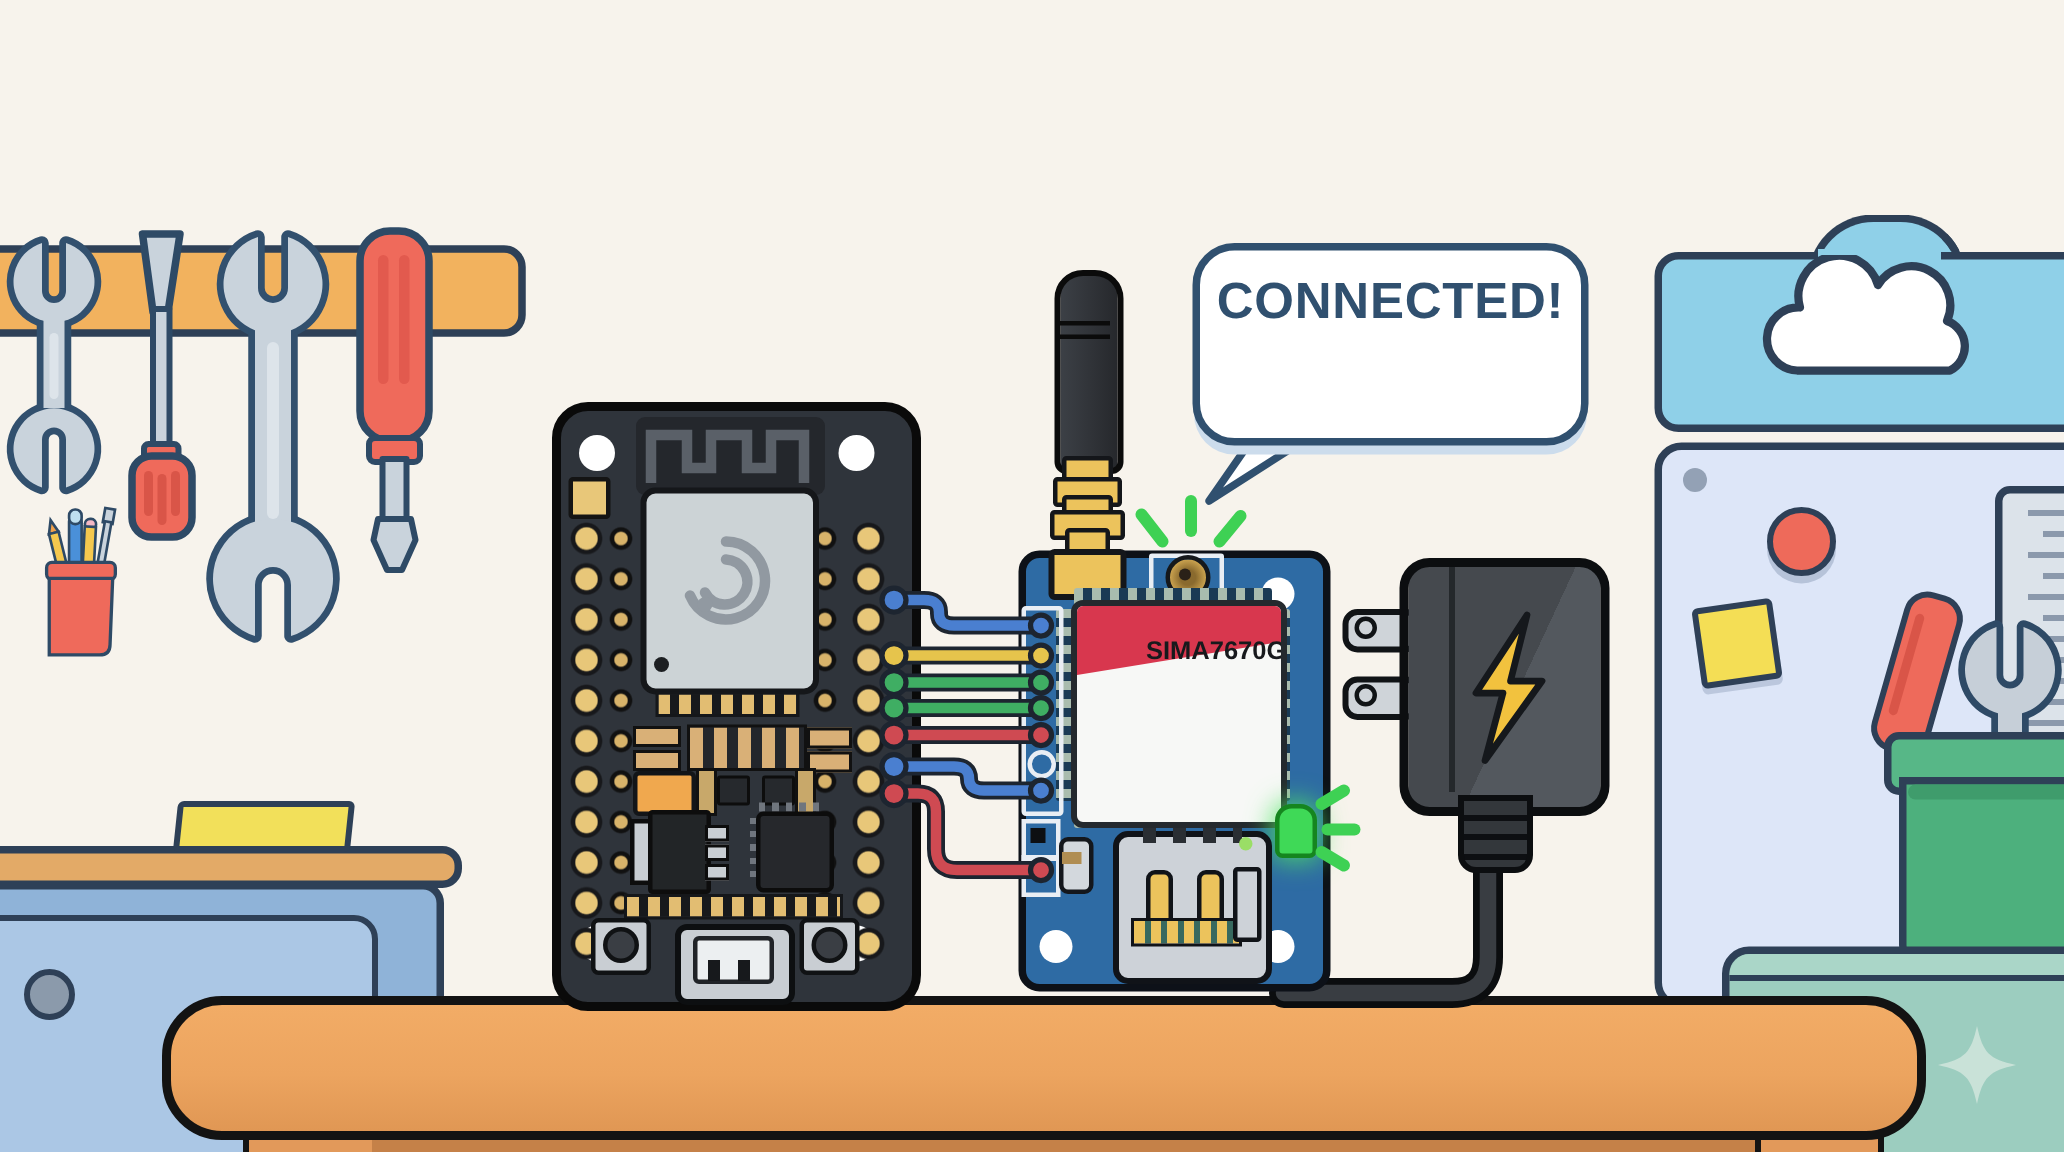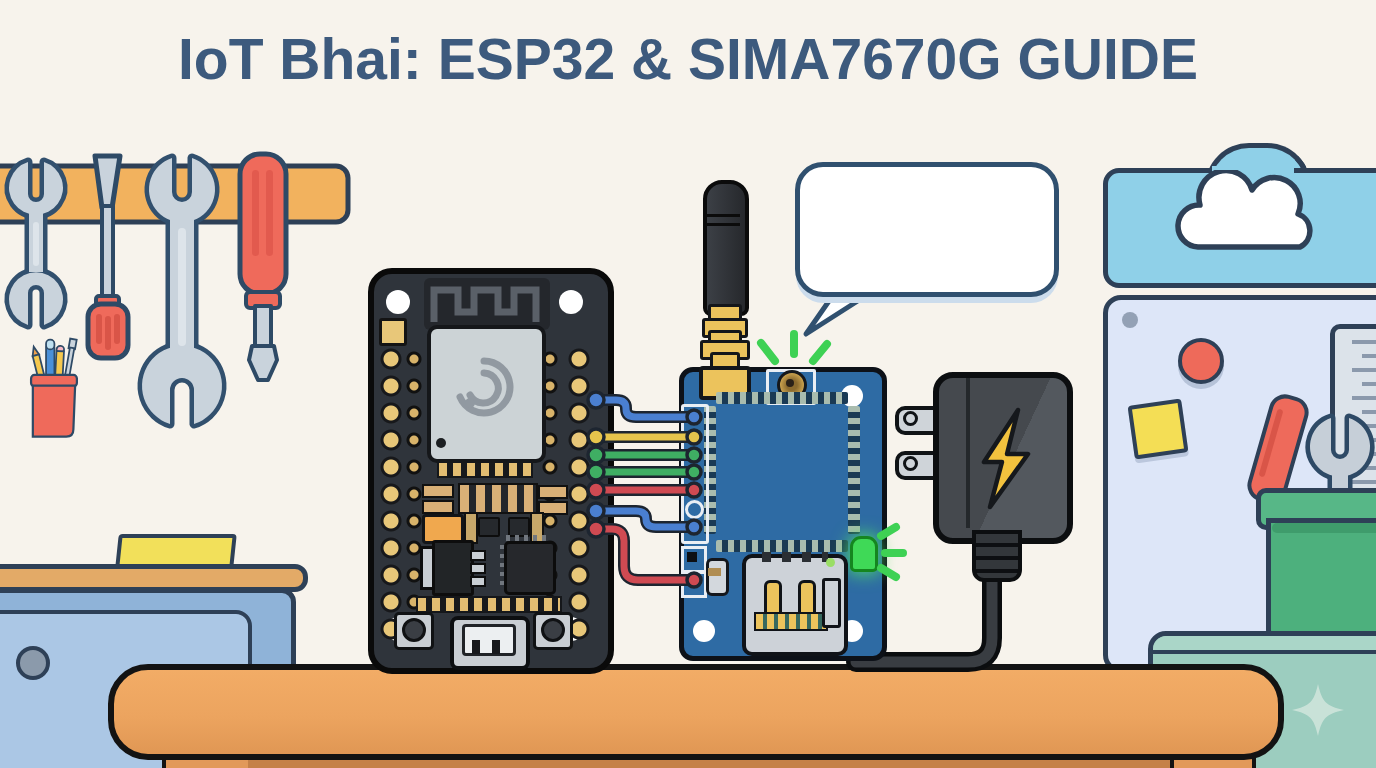--- a/index.html
+++ b/index.html
@@ -22,21 +22,20 @@
   .simrow{background-image:repeating-linear-gradient(90deg,#ecc35c 0 7px,#37695f 7px 11px);}
   .notchrow{background-image:repeating-linear-gradient(90deg,#2a2e33 0 9px,rgba(0,0,0,0) 9px 20px);}
   .ribs{background-image:repeating-linear-gradient(180deg,rgba(0,0,0,0) 0 9px,#0d0f12 9px 13px);}
   .ticksL{background-image:repeating-linear-gradient(180deg,#8b99ac 0 4px,rgba(0,0,0,0) 4px 28px);}
 </style>
 </head>
 <body>
 
 <div id="stage">
 
-  <div class="abs title" style="top:26px;left:0;">IoT Bhai: ESP32 &amp; SIMA7670G GUIDE</div>
 
   <div class="abs" style="left:-20px;top:588px;width:306px;height:185px;background:#8fb3d8;border:5px solid #2e4057;border-radius:0 14px 0 0;"></div>
   <div class="abs" style="left:-20px;top:610px;width:264px;height:165px;background:#abc7e5;border:4px solid #2e4057;border-radius:16px;"></div>
   <div class="abs" style="left:16px;top:646px;width:26px;height:26px;background:#8b9aab;border:4px solid #2e4057;border-radius:50%;"></div>
   <div class="abs" style="left:-24px;top:564px;width:322px;height:18px;background:#e3aa67;border:5px solid #2e4057;border-radius:0 13px 13px 0;"></div>
   <div class="abs" style="left:117px;top:534px;width:110px;height:26px;background:#f2e05a;border:4px solid #2e4057;border-radius:4px;transform:skewX(-6deg);"></div>
 
   <svg class="abs" style="left:0;top:330px;" width="130" height="260" viewBox="0 330 130 590">
     <g stroke="#2e4a66" stroke-width="4">
       <g transform="rotate(-14 10 430)">
@@ -251,20 +250,24 @@
   <div class="abs" style="left:699px;top:366px;width:44px;height:26px;background:#ecc35c;border:4px solid #14161a;border-radius:4px;"></div>
 
   <div class="abs" style="left:766px;top:369px;width:44px;height:30px;border:3px solid #e9eef4;border-radius:2px;"></div>
   <div class="abs" style="left:777px;top:370px;width:24px;height:24px;background:radial-gradient(circle,#8a6a2e 30%,#c9a14e 70%);border:3px solid #15181c;border-radius:50%;"></div>
   <div class="abs" style="left:786px;top:379px;width:8px;height:8px;background:#2a2118;border-radius:50%;"></div>
 
   <div class="abs pins-h" style="left:716px;top:392px;width:132px;height:12px;border-radius:2px;"></div>
   <div class="abs pins-h" style="left:716px;top:540px;width:132px;height:12px;border-radius:2px;"></div>
   <div class="abs pins-v" style="left:704px;top:406px;width:12px;height:128px;border-radius:2px;"></div>
   <div class="abs pins-v" style="left:848px;top:406px;width:12px;height:128px;border-radius:2px;"></div>
+  <div class="abs" style="left:714px;top:400px;width:136px;height:144px;background:#f7f8f6;border:4px solid #24292e;border-radius:8px;overflow:hidden;">
+    <div style="position:absolute;left:0;top:0;width:136px;height:46px;background:#d8374e;clip-path:polygon(0 0,100% 0,100% 52%,0 100%);"></div>
+    <div style="position:absolute;left:46px;top:20px;font-size:17px;font-weight:700;color:#17191c;letter-spacing:0px;">SIMA7670G</div>
+  </div>
 
   <div class="abs" style="left:850px;top:536px;width:22px;height:30px;background:#3fd957;border:3px solid #15861f;border-radius:11px 11px 5px 5px;box-shadow:0 0 16px 3px rgba(80,230,100,.75);"></div>
 
   <div class="abs" style="left:742px;top:554px;width:98px;height:94px;background:#cdd2d8;border:4px solid #101318;border-radius:10px;"></div>
   <div class="abs notchrow" style="left:762px;top:552px;width:66px;height:10px;"></div>
   <div class="abs" style="left:764px;top:580px;width:12px;height:34px;background:#ecc35c;border:3px solid #101318;border-radius:6px;"></div>
   <div class="abs" style="left:798px;top:580px;width:12px;height:34px;background:#ecc35c;border:3px solid #101318;border-radius:6px;"></div>
   <div class="abs simrow" style="left:754px;top:612px;width:70px;height:15px;border:2px solid #101318;"></div>
   <div class="abs" style="left:822px;top:578px;width:13px;height:44px;background:#cdd2d8;border:3px solid #101318;border-radius:3px;"></div>
   <div class="abs" style="left:826px;top:558px;width:9px;height:9px;background:#9ade66;border-radius:50%;"></div>
@@ -324,16 +327,17 @@
       <line x1="881" y1="536" x2="896" y2="527"></line>
       <line x1="885" y1="553" x2="903" y2="553"></line>
       <line x1="881" y1="568" x2="896" y2="577"></line>
     </g>
   </svg>
 
   <svg class="abs" style="left:790px;top:278px;" width="110" height="64" viewBox="0 0 110 64">
     <path d="M48 10 L88 10 L16 56 Z" fill="#ffffff" stroke="#30506f" stroke-width="5" stroke-linejoin="round"></path>
   </svg>
   <div class="abs bubble" style="left:795px;top:162px;width:254px;height:113px;">
+    <div>CONNECTED!</div>
   </div>
   <div class="abs" style="left:838px;top:268px;width:38px;height:12px;background:#ffffff;"></div>
 
 </div>
 
 </body></html>

